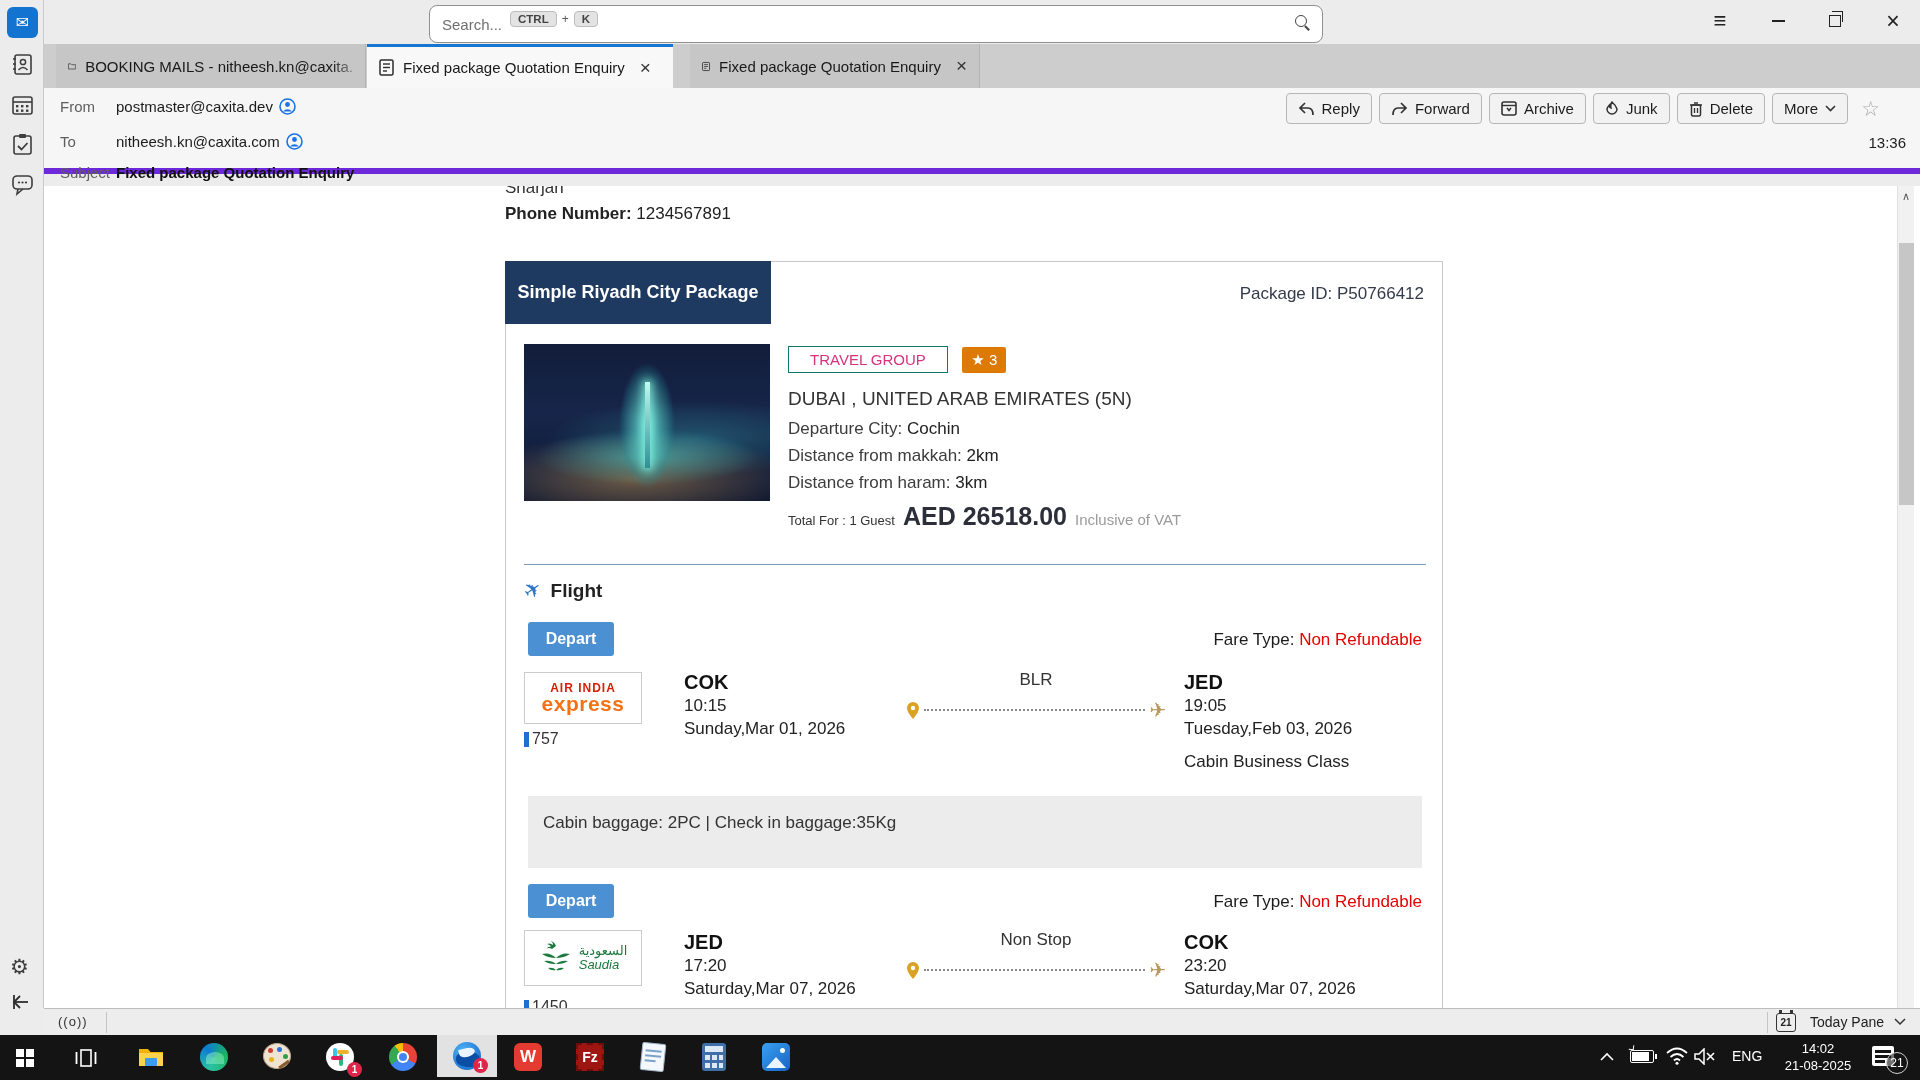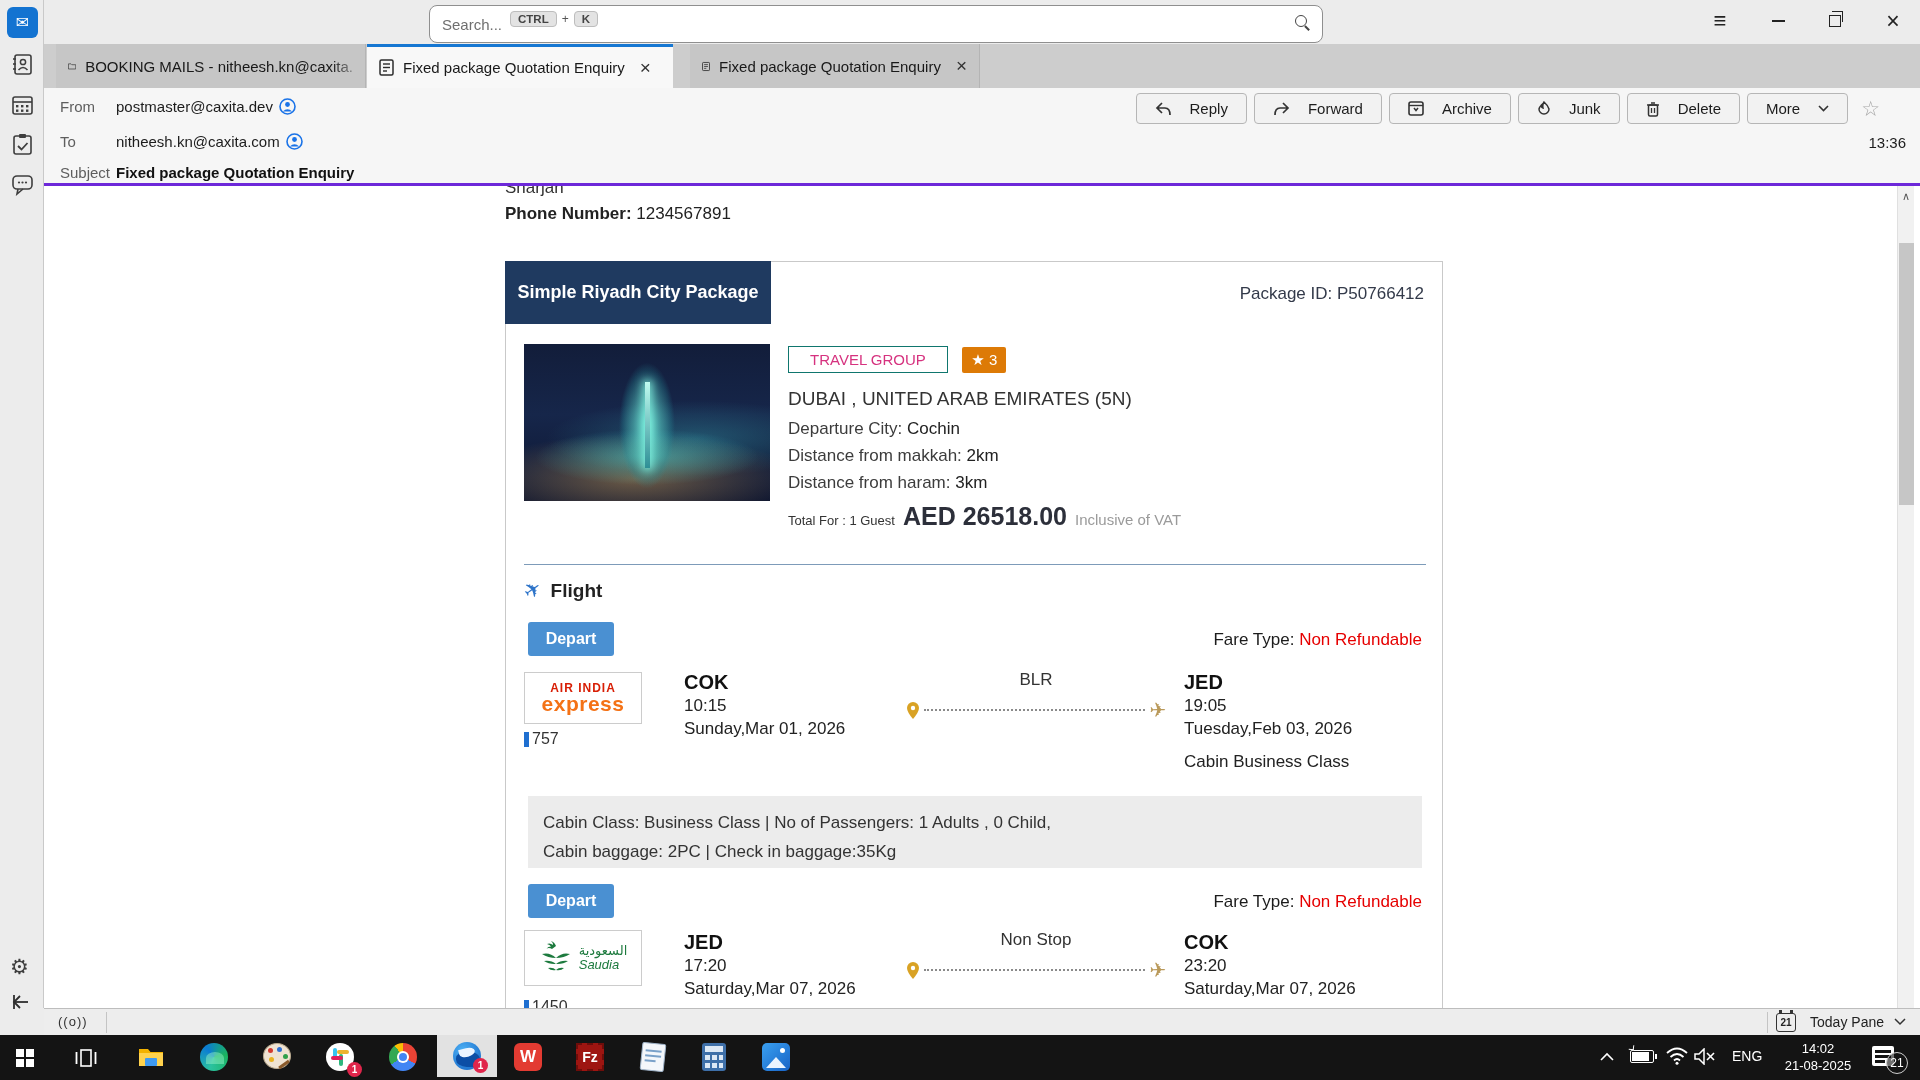--- a/index.html
+++ b/index.html
@@ -27,25 +27,25 @@
 
   
   .tabbar { left:44px; top:44px; width:1876px; height:44px; background:#cdcdcd; }
   .tab { top:0; height:44px; display:flex; align-items:center; gap:9px; padding:0 12px; font-size:15px; color:#191919; }
   .tab.inactive { background:#c6c6c6; border-right:1px solid #b4b4b4; }
   .tab.active { background:#f8f8f8; border-top:3px solid #1677d2; }
   .tab .fade { position:absolute; right:0; top:0; width:34px; height:100%; background:linear-gradient(to right, rgba(198,198,198,0), #c6c6c6); }
   .tab .closex { font-size:19px; color:#333; margin-left:6px; }
 
   
-  .msghdr { left:44px; top:88px; width:1876px; height:98px; background:#f6f6f6; border-bottom:3px solid #6d28d9; }
+  .msghdr { left:44px; top:88px; width:1876px; height:86px; background:#f6f6f6; border-bottom:6px solid #6d28d9; }
   .hlabel { color:#5e5e5e; font-size:15px; }
   .hval { color:#1c1c1c; font-size:15px; }
   .actrow { position:absolute; right:40px; top:5px; display:flex; gap:7px; align-items:center; }
-  .abtn { display:flex; align-items:center; gap:18px; background:#f2f2f2; border:1px solid #b6b6b6; border-radius:4px; height:31px; padding:0 18px; font-size:15px; color:#1c1c1c; }
+  .abtn { display:flex; align-items:center; gap:7px; background:#f2f2f2; border:1px solid #b6b6b6; border-radius:4px; height:31px; padding:0 11px; font-size:15px; color:#1c1c1c; }
   .star { font-size:21px; color:#a8a8a8; margin-left:6px; }
   .personic { display:inline-block; width:17px; height:17px; vertical-align:-3px; margin-left:6px; }
 
   
   .mailbody { left:44px; top:186px; width:1876px; height:822px; background:#fff; overflow:hidden; }
   .scrollbar { position:absolute; right:6px; top:0; width:17px; height:822px; background:#f1f1f1; border-left:1px solid #e0e0e0; }
   .sthumb { position:absolute; left:1px; top:57px; width:15px; height:262px; background:#c6c6c6; }
   .sarrow { position:absolute; left:0; top:4px; width:16px; text-align:center; color:#555; font-size:11px; }
 
   .card { left:461px; top:75px; width:938px; height:760px; border:1px solid #c9c9c9; background:#fff; }
@@ -342,21 +342,20 @@
       </div>
 
       <div class="abs segcol" style="left:678px;top:408px;">
         <div class="code">JED</div>
         <div class="time">19:05</div>
         <div class="date">Tuesday,Feb 03, 2026</div>
       </div>
       <div class="abs cabin" style="left:678px;top:490px;">Cabin Business Class</div>
 
       <div class="abs graybox">
-        <div>Cabin Class: Business Class | No of Passengers: 1 Adults , 0 Child,</div>
         <div>Cabin baggage: 2PC | Check in baggage:35Kg</div>
       </div>
 
       <div class="abs departbtn" style="left:22px;top:622px;">Depart</div>
       <div class="abs fare" style="right:20px;top:630px;"><span>Fare Type:</span> <span class="red">Non Refundable</span></div>
 
       <div class="abs logobox" style="left:18px;top:668px;height:56px;flex-direction:row;gap:6px;">
         <svg width="34" height="36" viewBox="0 0 34 36">
           <path d="M17 6 q-1.5 -4 -5 -5 q2.5 2 2 4 q-3 -2.5 -6 -1 q3 0.5 4 2.5 q-3 0 -4.5 2 q3 -1 5.5 0.5 z" fill="#1d7a3e"></path>
           <path d="M3 14 q8 -2 14 4 q-8 0 -14 -4z" fill="#1d7a3e"></path>

